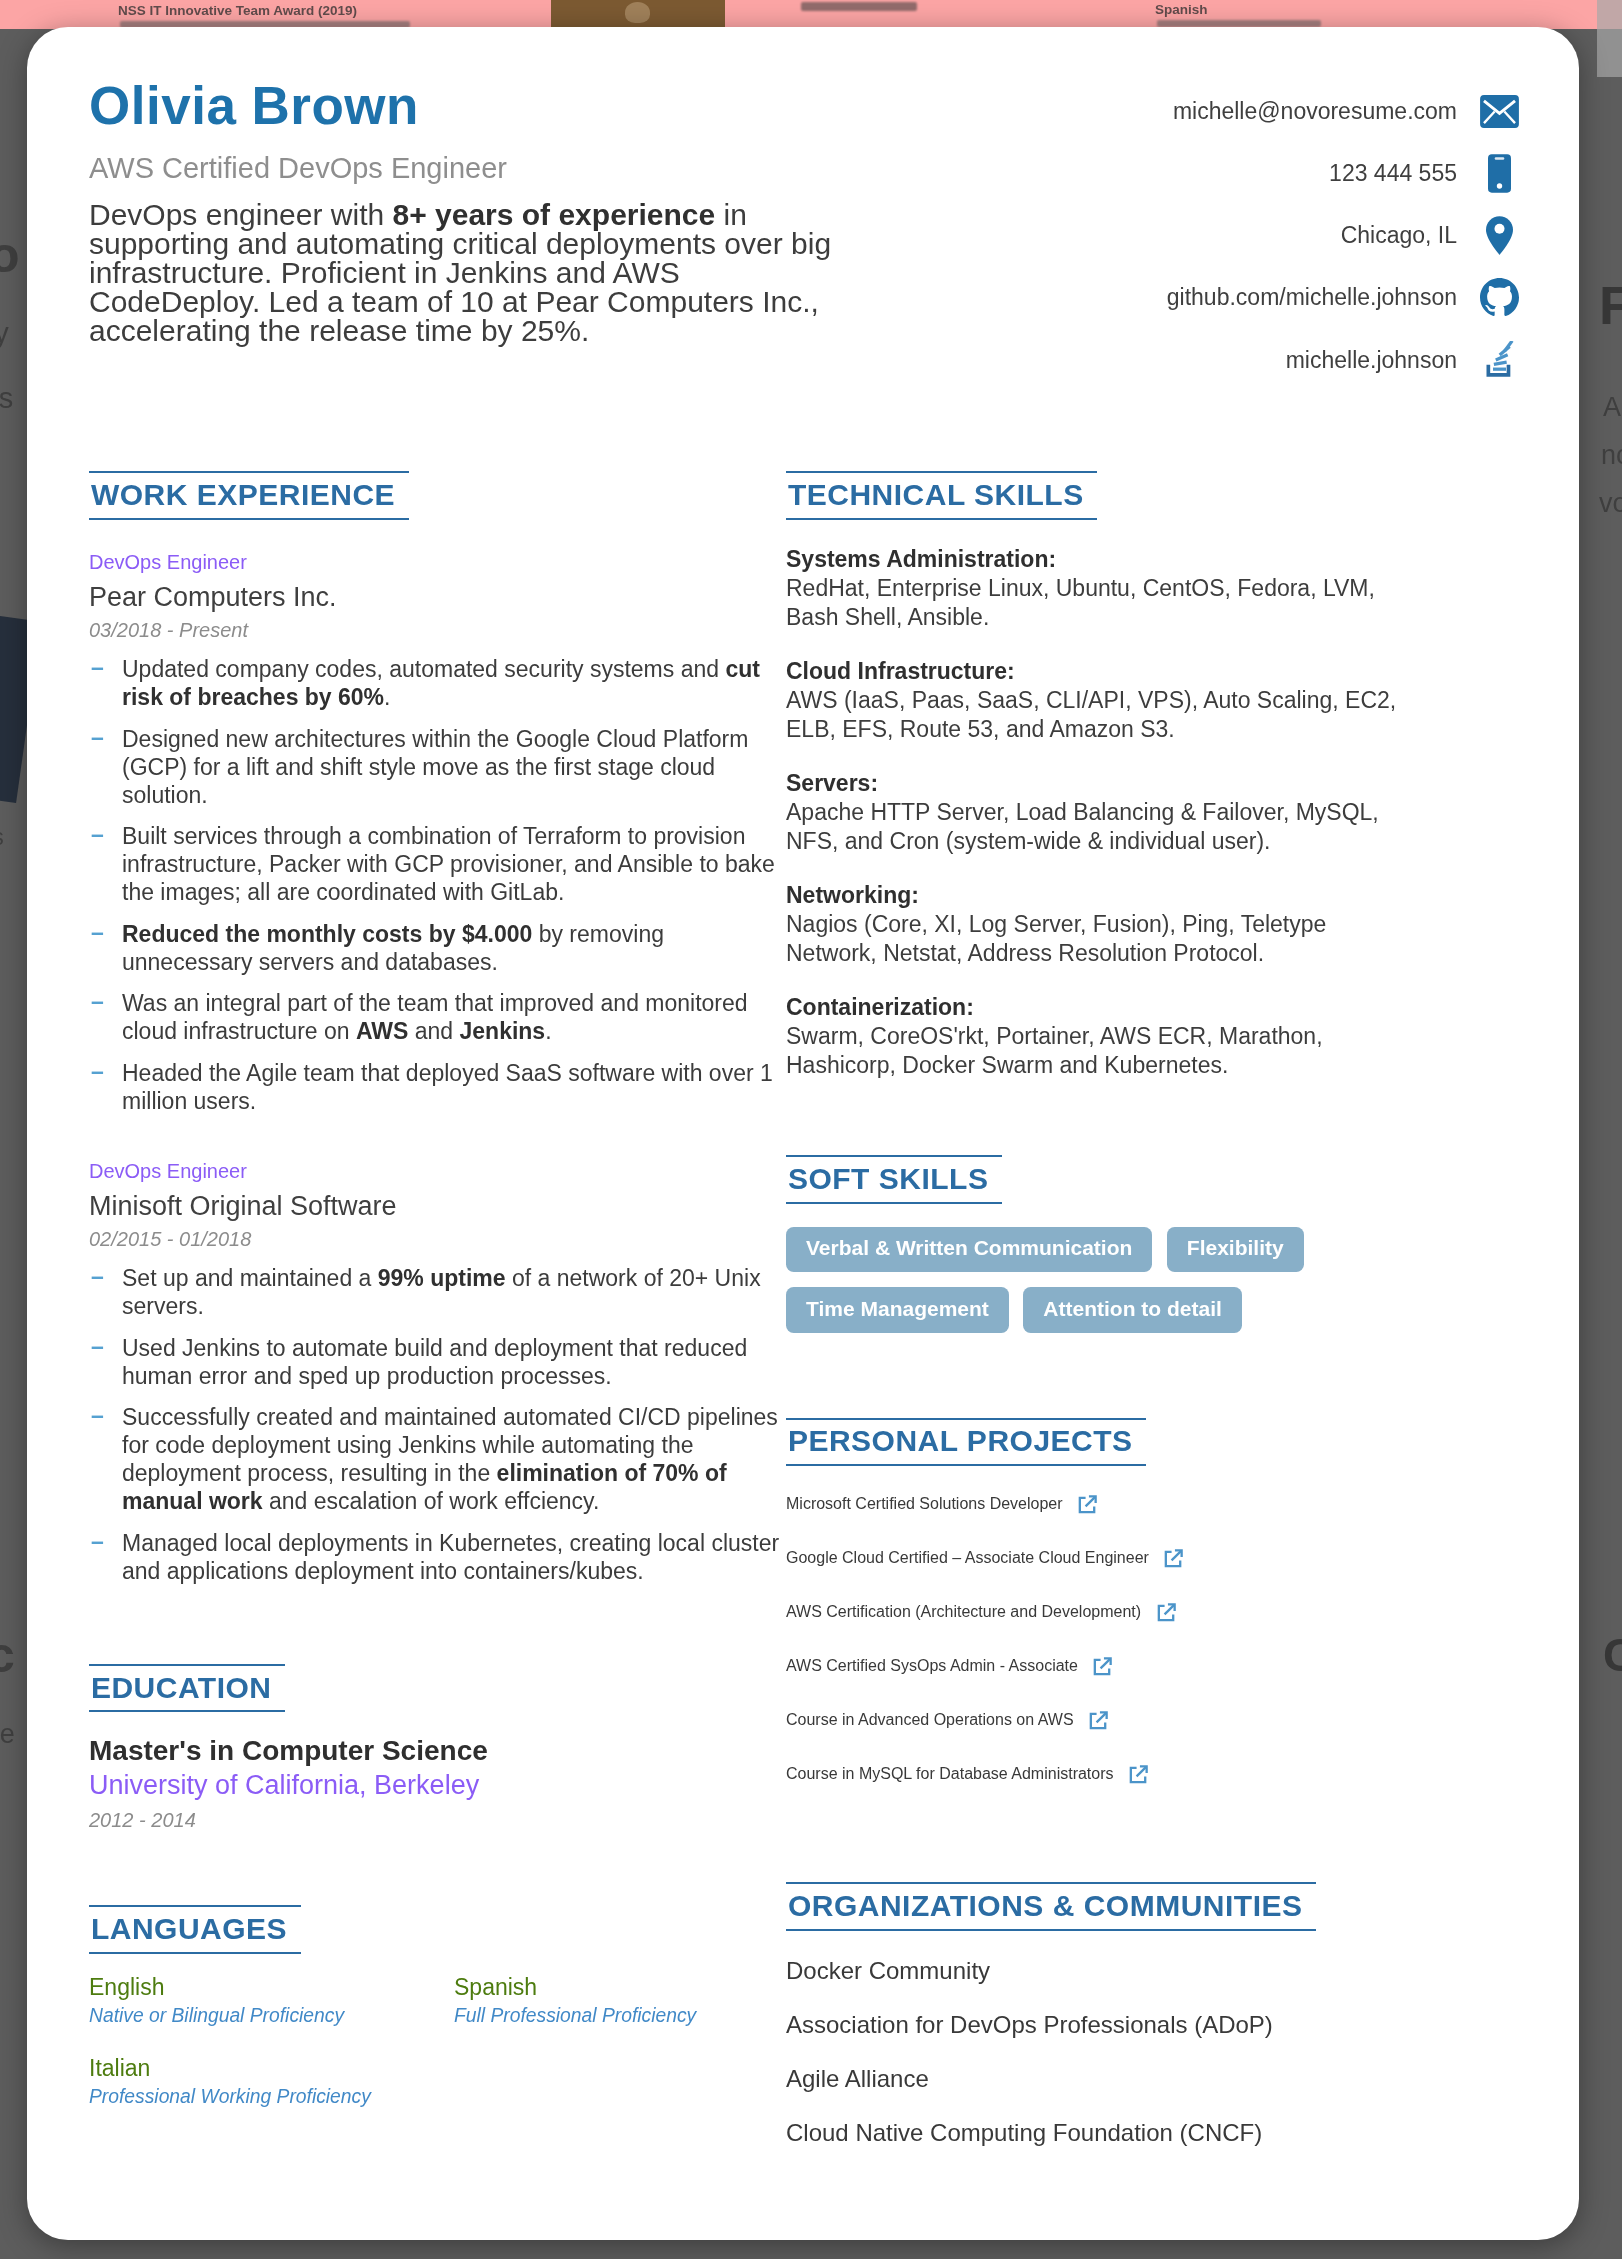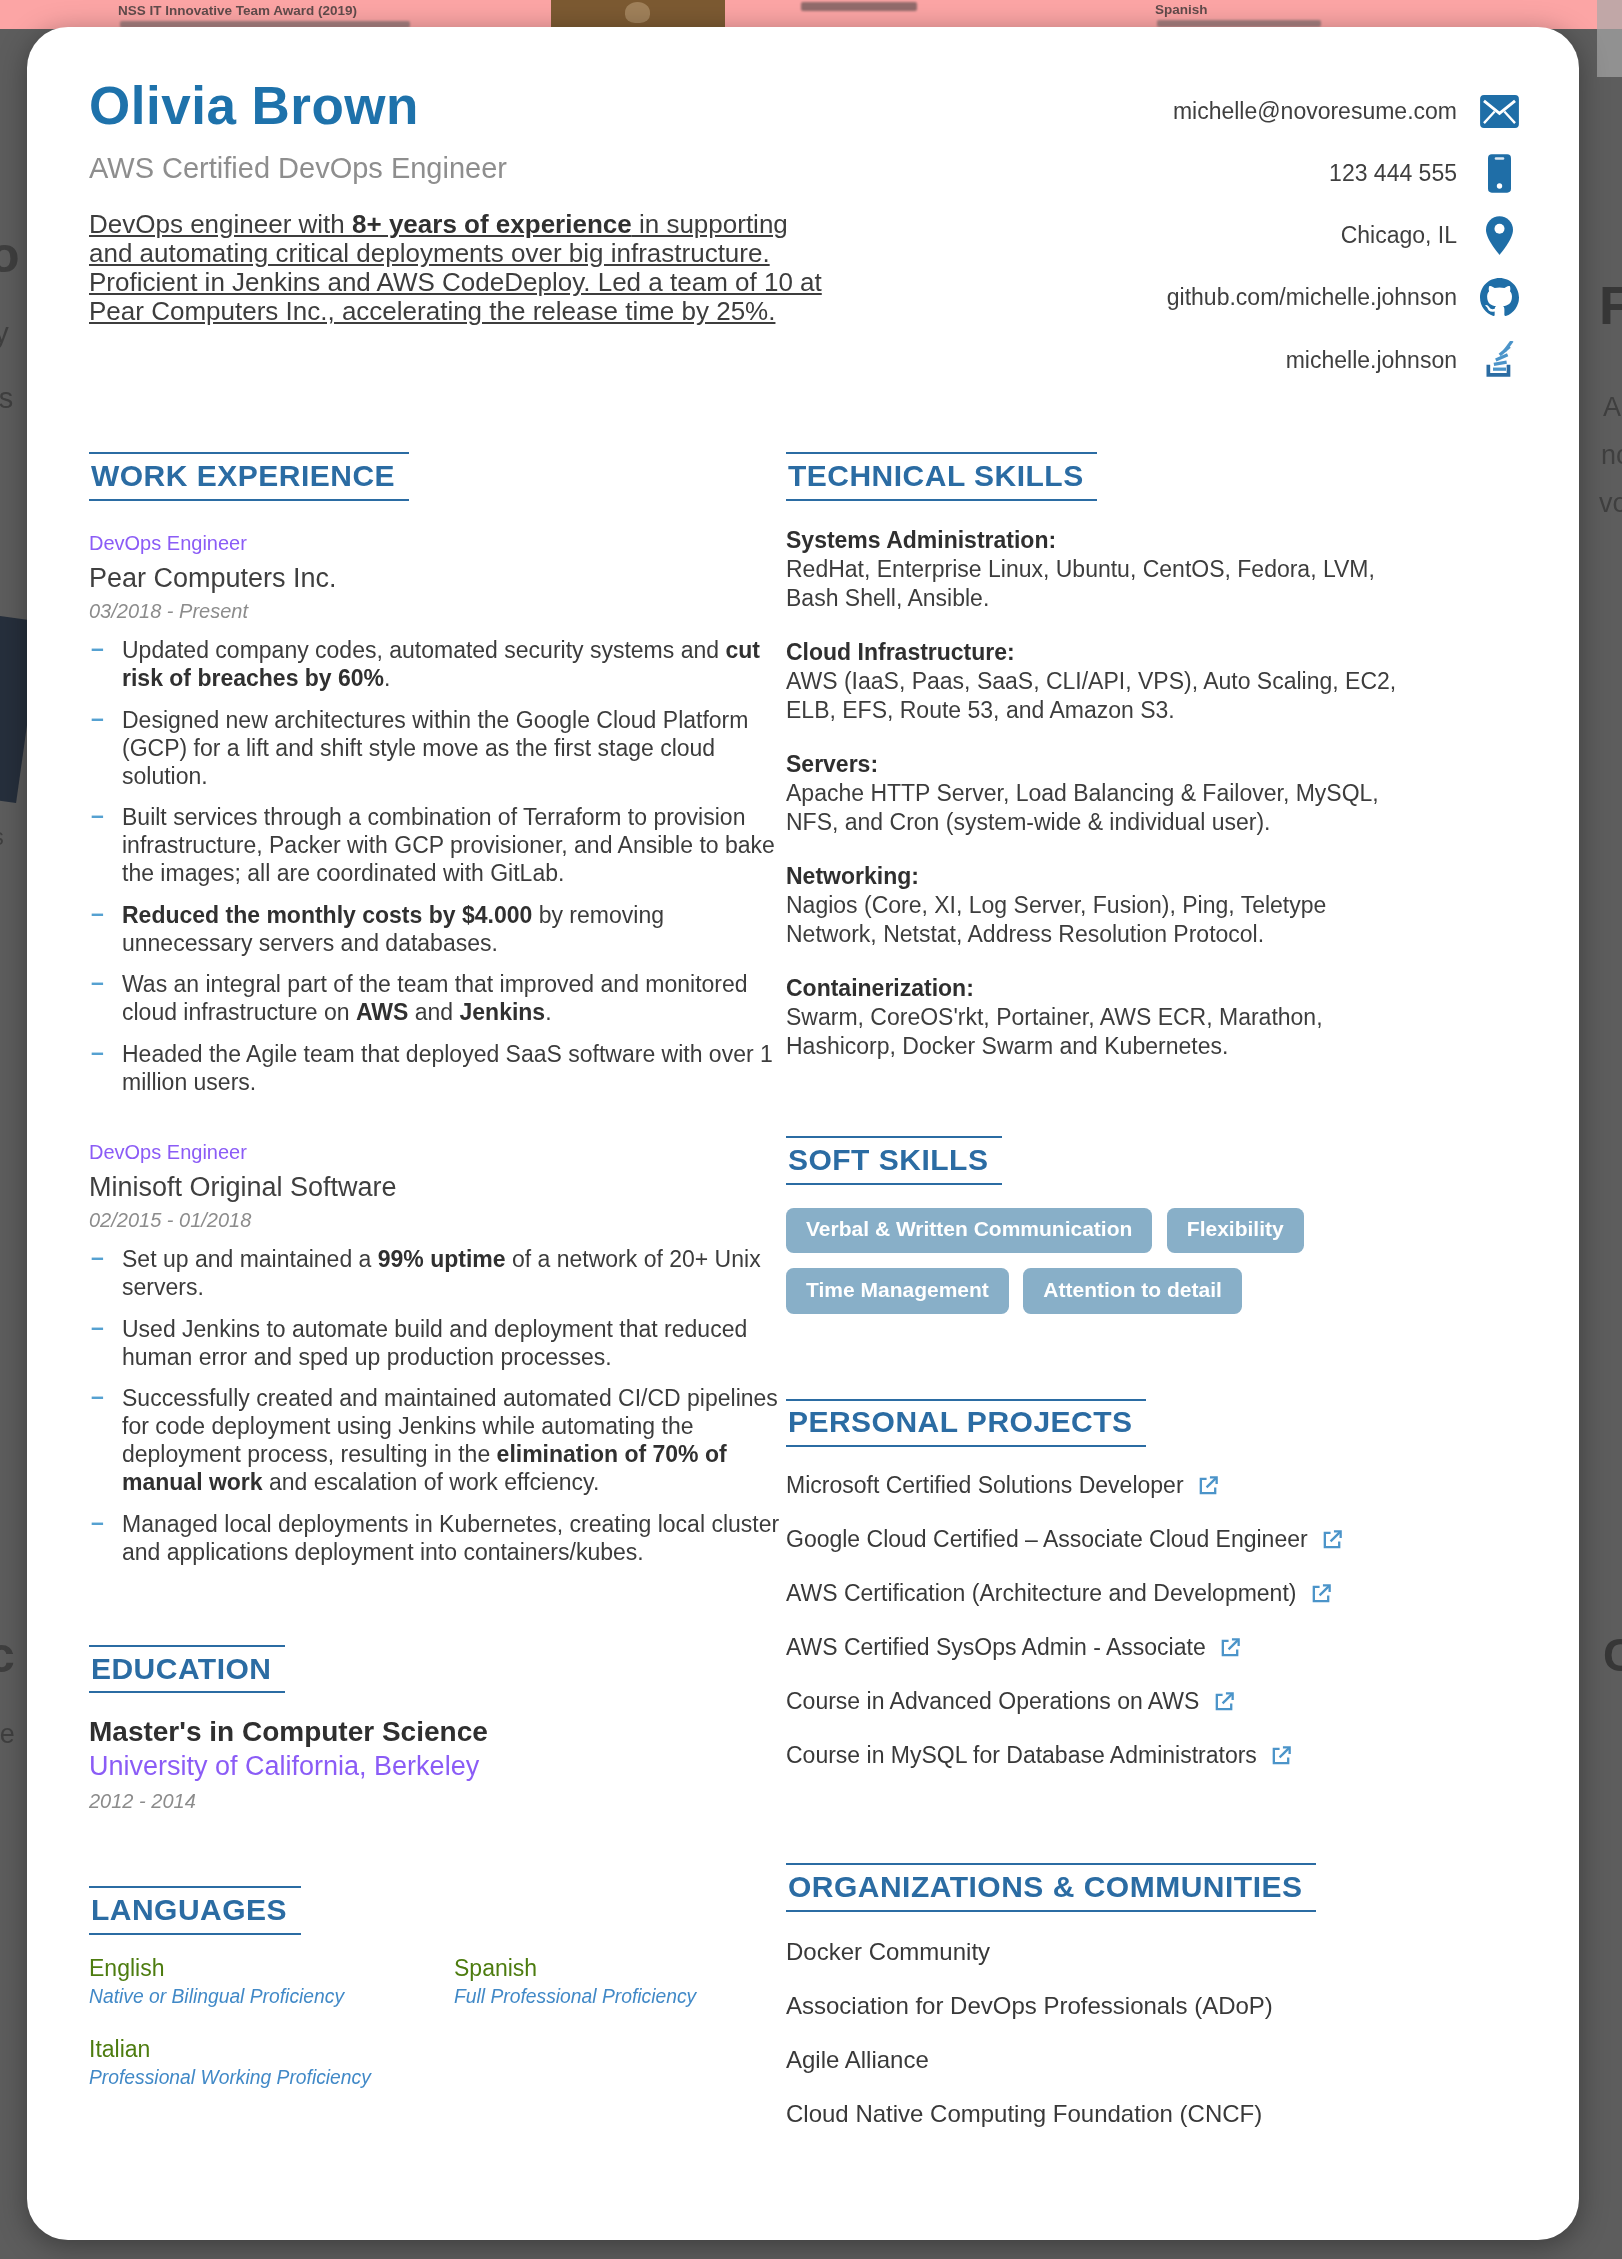--- a/index.html
+++ b/index.html
@@ -25,21 +25,21 @@
   
   .card {
     position:absolute; left:27px; top:27px; width:1552px; height:2213px;
     background:#ffffff; border-radius:41px;
     box-shadow:0 5.8px 29px rgba(0,0,0,.35);
     padding:50px 60px 0 62px;
     overflow:hidden;
   }
   .name { font-size:53px; line-height:58px; font-weight:bold; letter-spacing:0.5px; color:#1e72ab; }
   .job-title { margin-top:15.4px; font-size:29px; line-height:37px; color:#8e8e8e; }
-  .summary { margin-top:23px; width:748px; font-size:26px; line-height:29px; color:#3d3d3d;text-decoration:underline; }
+  .summary { margin-top:13px; width:748px; font-size:30px; line-height:29px; color:#3d3d3d; }
   .summary b, .bullet b { color:#303030; }
   
   .contact { position:absolute; top:62px; right:60px; }
   .c-row { display:flex; align-items:center; justify-content:flex-end; height:44px; margin-bottom:18.3px; }
   .c-text { font-size:23px; color:#3f3f3f; margin-right:23px; }
   .c-icon { width:39px; height:39px; display:flex; align-items:center; justify-content:center; flex:0 0 39px; }
   
   .columns { display:flex; margin-top:126px; }
   .col-left { width:697px; flex:0 0 697px; }
   .col-right { flex:1; }
@@ -73,21 +73,21 @@
   .skill-label { font-size:23px; line-height:29px; font-weight:bold; color:#2f2f2f; }
   .skill-items { font-size:23px; line-height:29px; color:#3d3d3d; }
   .tech-head-wrap { margin-bottom:25px; }
   
   .soft-head-wrap { margin-top:75px; margin-bottom:23px; }
   .pills { display:flex; flex-wrap:wrap; gap:15.4px 14.5px; width:657px;font-weight:bold; }
   .pill { background:#88afc8; color:#ffffff; font-size:21px; padding:9.7px 20px 11.6px; border-radius:7.7px; white-space:nowrap; }
   
   .proj-head-wrap { margin-top:85px; margin-bottom:23px; }
   .proj-row { display:flex; align-items:center; margin-bottom:24px; }
-  .proj-label { font-size:23px; line-height:30px; color:#393939; }
+  .proj-label { font-size:16px; line-height:30px; color:#393939; }
   .ext-icon { margin-left:13.5px; width:23px; height:23px; flex:0 0 23px; }
   
   .org-head-wrap { margin-top:93px; margin-bottom:25px; }
   .org-row { font-size:24px; line-height:30px; color:#393939; margin-bottom:24px; }
 </style>
 </head>
 <body>
 
 <div class="backdrop">
   <div class="top-strip">

